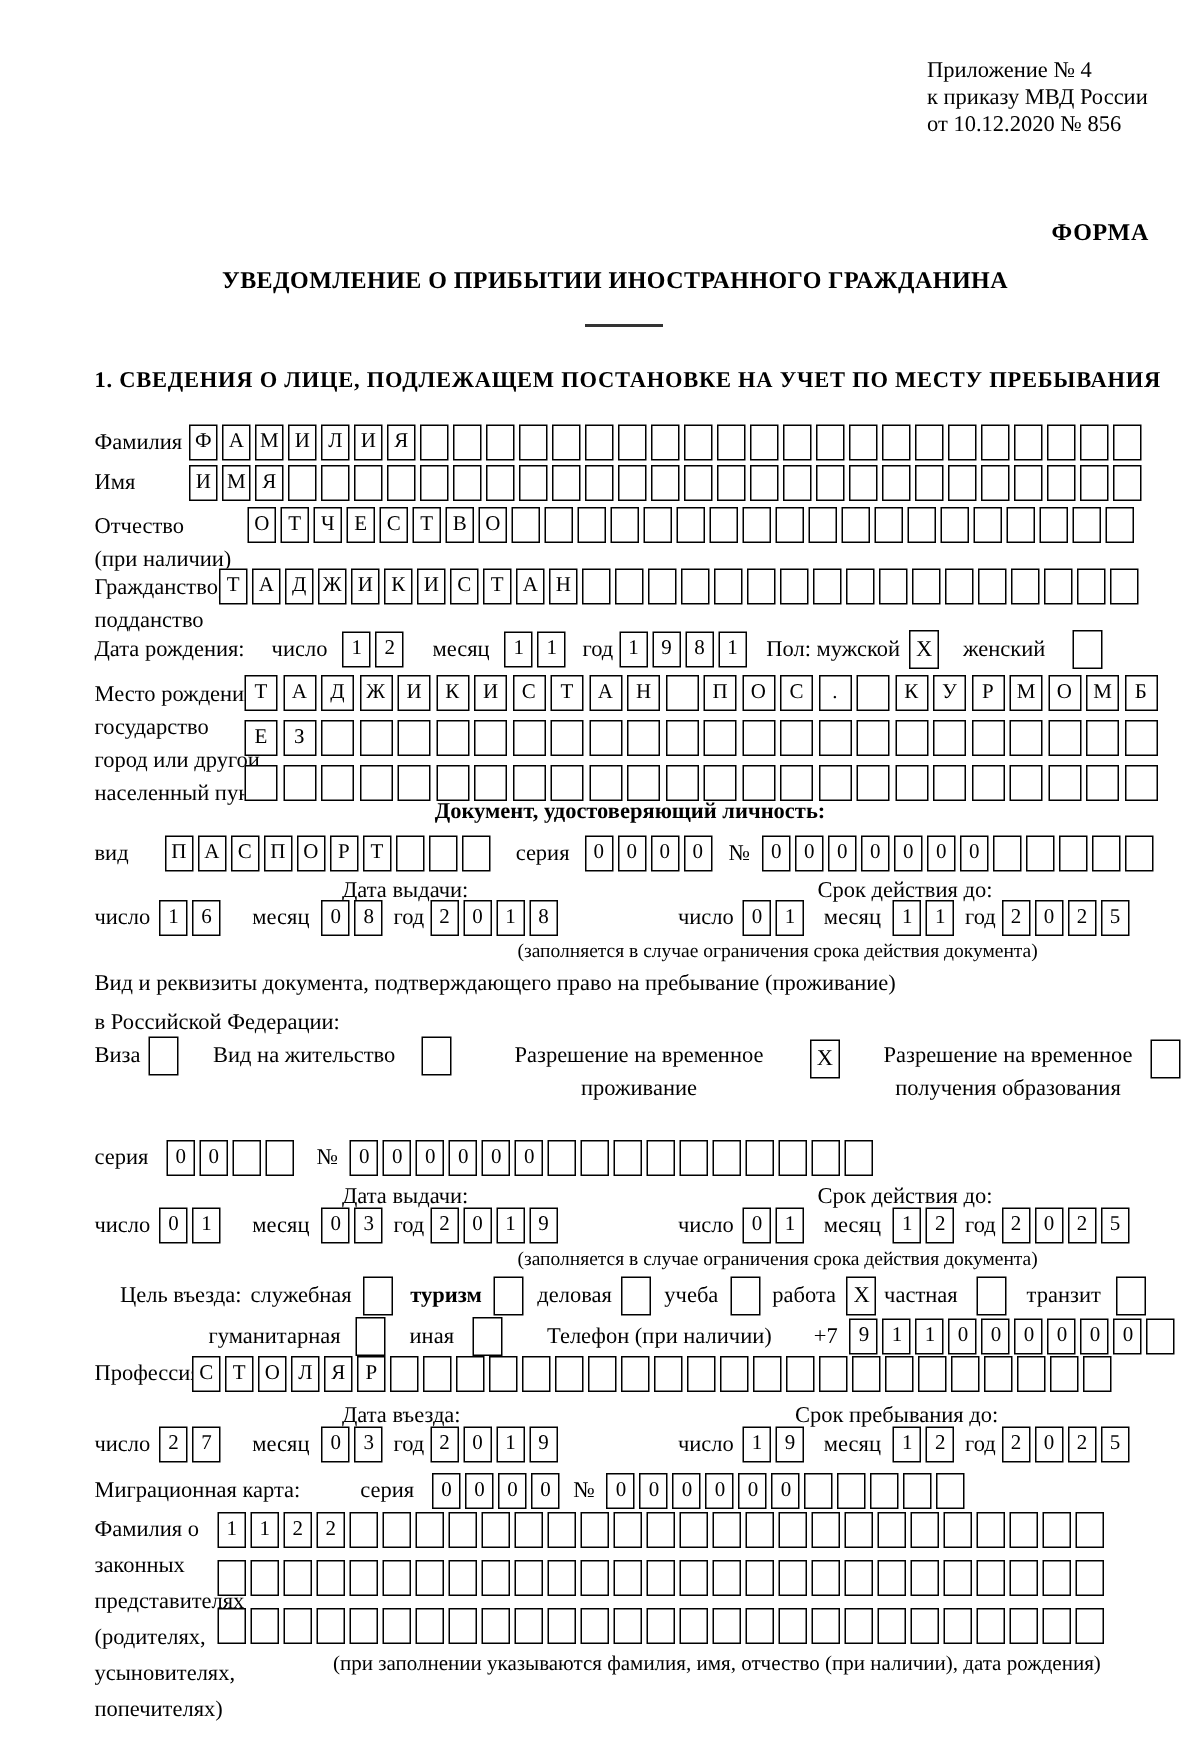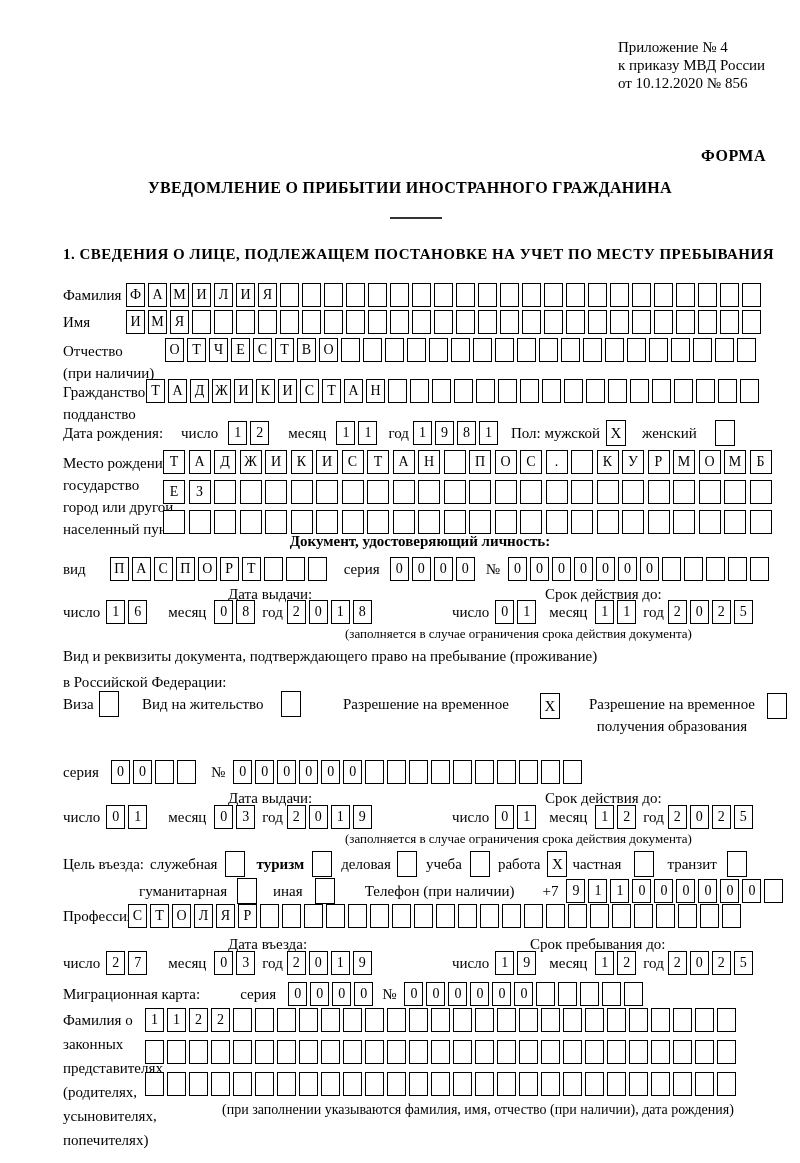--- a/index.html
+++ b/index.html
@@ -383,20 +383,21 @@
   <span class="lbl" style="margin-right:5px;">Виза</span>
   <span class="cbx"></span>
 </div>
 <div class="abs row" style="left:142px;top:691px;">
   <span class="lbl" style="margin-right:18px;">Вид на жительство</span>
   <span class="cbx"></span>
 </div>
 <div class="abs" style="left:320px;top:693px;display:flex;align-items:flex-start;">
   <div class="ctr stack" style="width:212px;margin-right:8px;">
     <div>Разрешение на временное</div>
+    <div>проживание</div>
   </div>
   <span class="cbx">X</span>
 </div>
 <div class="abs" style="left:583px;top:693px;display:flex;align-items:flex-start;">
   <div class="ctr stack" style="width:178px;margin-right:6px;">
     <div>Разрешение на временное</div>
     <div>получения образования</div>
   </div>
   <span class="cbx"></span>
 </div>
@@ -466,21 +467,21 @@
   <span class="lbl" style="margin-right:4px;">год</span>
   <span class="cells">
       <span class="cell">2</span>
       <span class="cell">0</span>
       <span class="cell">2</span>
       <span class="cell">5</span>
     </span>
 </div>
 <div class="abs small" style="left:345px;top:831px;">(заполняется в случае ограничения срока действия документа)</div>
 
-<div class="abs row" style="left:63px;top:851px;">
+<div class="abs row" style="left:80px;top:851px;">
   <span class="lbl" style="margin-right:6px;">Цель въезда:</span>
   <span class="lbl" style="margin-right:8px;">служебная</span>
   <span class="cbx" style="margin-right:11px;"></span>
   <span class="lbl" style="margin-right:8px;font-weight:bold;">туризм</span>
   <span class="cbx" style="margin-right:9px;"></span>
   <span class="lbl" style="margin-right:6px;">деловая</span>
   <span class="cbx" style="margin-right:9px;"></span>
   <span class="lbl" style="margin-right:8px;">учеба</span>
   <span class="cbx" style="margin-right:8px;"></span>
   <span class="lbl" style="margin-right:7px;font-family:Liberation Serif, serif;">работа</span>

